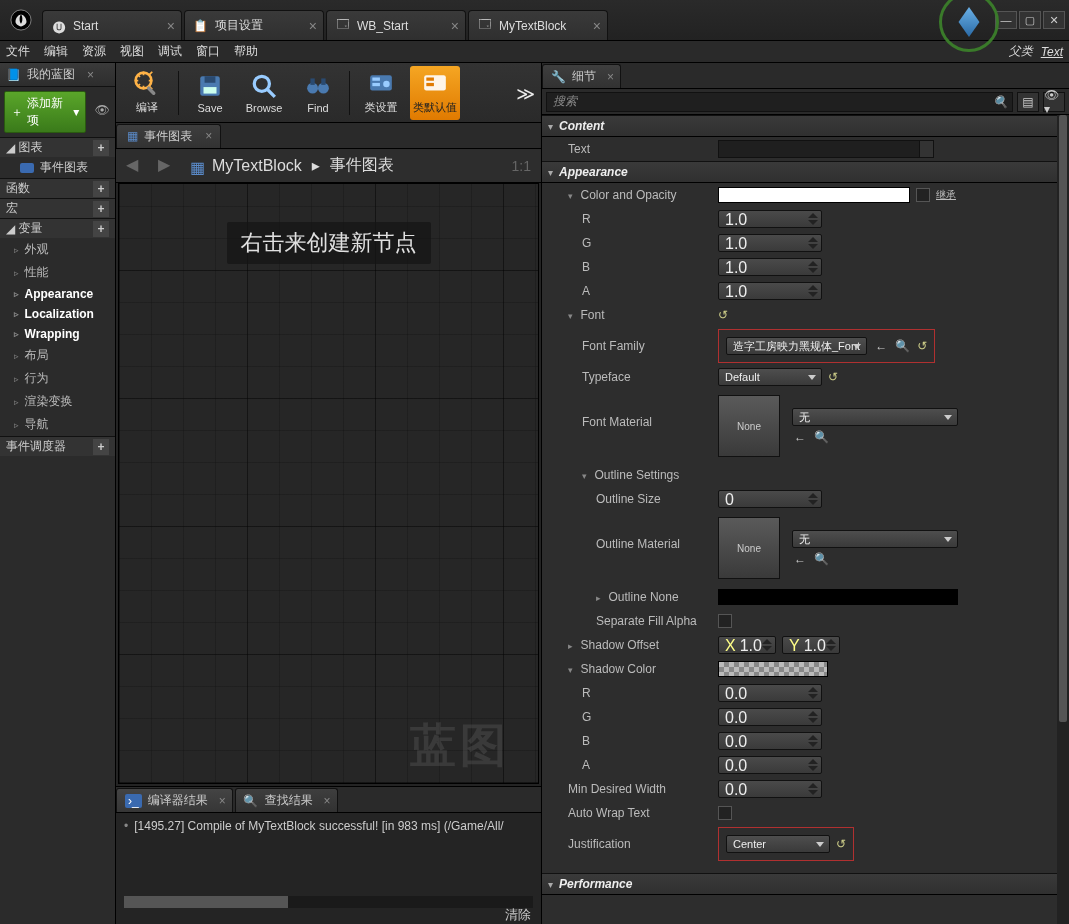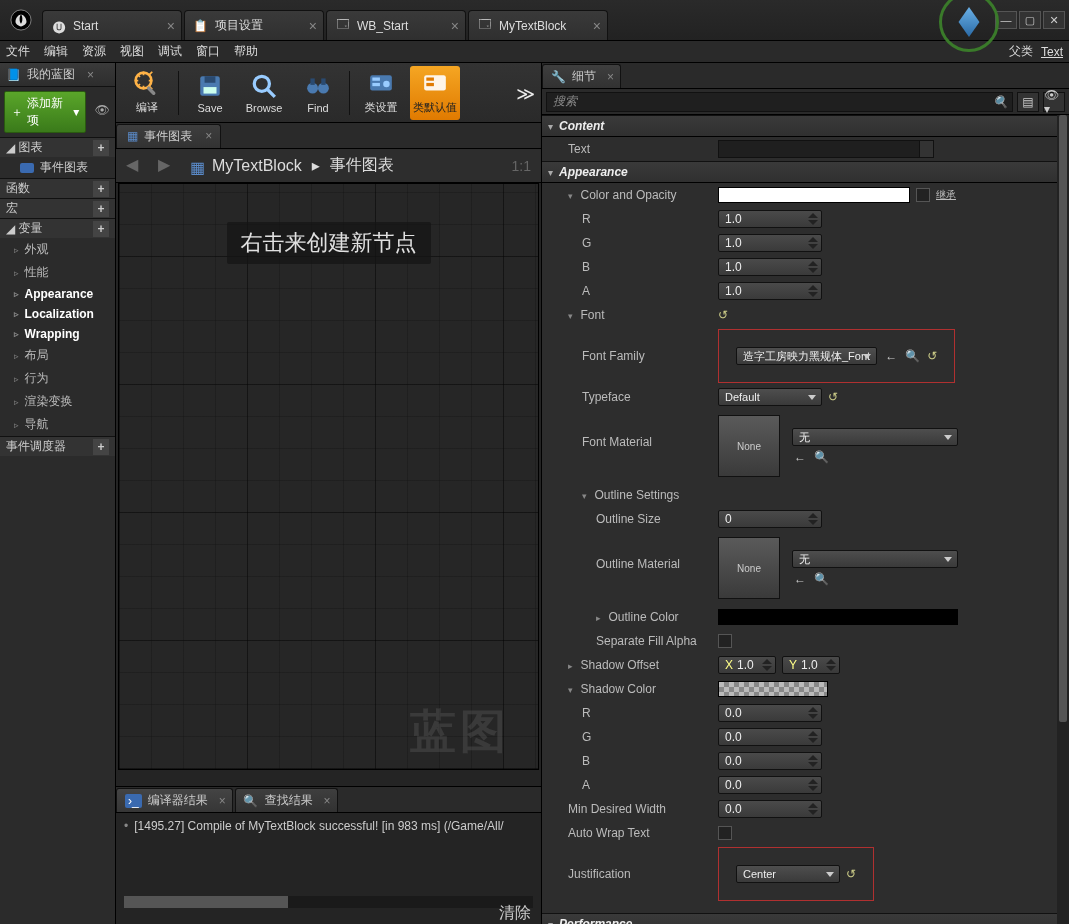--- a/index.html
+++ b/index.html
@@ -13,21 +13,21 @@
 .tab { background: linear-gradient(#3a3a3a,#2f2f2f); border: 1px solid #111; border-bottom: none; border-radius: 4px 4px 0 0; height: 30px; min-width: 140px; margin-right: 2px; display: flex; align-items: center; padding: 0 8px; color: #ddd; font-size: 12px; gap: 6px; position: relative; }
 .tab .tab-icon { width: 16px; height: 16px; display: inline-flex; align-items: center; justify-content: center; }
 .tab .close { position: absolute; right: 6px; color: #888; font-size: 14px; }
 .window-ctrls { display: flex; gap: 2px; margin-right: 4px; margin-left: auto; align-items: center; }
 .winbtn { width: 22px; height: 18px; border: 1px solid #555; background: #333; display: flex; align-items: center; justify-content: center; color: #ccc; font-size: 11px; }
 .green-ring { width: 60px; height: 60px; border-radius: 50%; border: 3px solid #3a7a2a; position: absolute; right: 70px; top: -8px; display: flex; align-items: center; justify-content: center; }
 .green-ring .cube { width: 18px; height: 18px; background: linear-gradient(135deg,#6ab0e6,#2a6aa6); transform: rotate(45deg) skew(10deg,10deg); }
 
 
 .menubar { height: 22px; background: #2a2a2a; display: flex; align-items: center; padding: 0 6px; gap: 14px; border-bottom: 1px solid #000; color: #ddd; font-size: 12px; }
-.menubar .right { margin-left: auto; display: flex; gap: 8px; align-items: center; }
+.menubar .right { margin-left: auto; display: flex; gap: 8px; align-items: center; font-style: italic; }
 .menubar .right u { text-decoration: underline; }
 
 
 .main { display: flex; height: calc(100% - 63px); }
 .leftcol { width: 116px; background: #2b2b2b; border-right: 1px solid #000; display: flex; flex-direction: column; }
 .panel-head { height: 24px; background: linear-gradient(#3a3a3a,#2d2d2d); border-bottom: 1px solid #111; display: flex; align-items: center; padding: 0 6px; gap: 6px; font-size: 12px; }
 .panel-head .x { margin-left: 6px; color: #888; }
 .add-new { background: linear-gradient(#5aa62a,#3a7a1a); color: #fff; border: 1px solid #2a5a10; border-radius: 2px; padding: 3px 6px; display: inline-flex; align-items: center; gap: 4px; margin: 4px; font-size: 12px; }
 .add-row { display: flex; align-items: center; }
 .eye { width: 18px; height: 18px; margin: 0 4px; color: #aaa; }
@@ -52,21 +52,21 @@
 
 .graphtab { height: 26px; background: #2a2a2a; display: flex; align-items: center; border-bottom: 1px solid #000; }
 .graphtab .gtab { background: linear-gradient(#3e3e3e,#323232); height: 24px; padding: 0 28px 0 10px; display: flex; align-items: center; gap: 6px; border-radius: 3px 3px 0 0; border: 1px solid #111; border-bottom: none; font-size: 12px; position: relative; }
 .graphtab .gtab .gx { position: absolute; right: 8px; color: #888; }
 .breadcrumb { height: 34px; background: #2d2d2d; display: flex; align-items: center; padding: 0 10px; gap: 10px; border-bottom: 1px solid #000; font-size: 16px; color: #ddd; }
 .navarr { width: 22px; height: 22px; color: #666; }
 .breadcrumb .crumb { display: flex; align-items: center; gap: 6px; }
 .breadcrumb .crumb .cicon { width: 16px; height: 16px; }
 .zoomtxt { margin-left: auto; color: #666; font-size: 14px; }
 
-.graph-canvas { flex: 1; position: relative; border: 1px solid #000; margin: 0 2px 16px 2px; background:
+.graph-canvas { flex: 1; position: relative; border: 1px solid #000; margin: 0 2px 2px 2px; background:
   linear-gradient(#2a2a2a,#2a2a2a),
   repeating-linear-gradient(0deg, #222 0, #222 1px, transparent 1px, transparent 32px),
   repeating-linear-gradient(90deg, #222 0, #222 1px, transparent 1px, transparent 32px);
 background-blend-mode: normal;
 background-color: #262626;
 background-image:
   repeating-linear-gradient(0deg, rgba(0,0,0,.35) 0 1px, transparent 1px 128px),
   repeating-linear-gradient(90deg, rgba(0,0,0,.35) 0 1px, transparent 1px 128px),
   repeating-linear-gradient(0deg, rgba(0,0,0,.18) 0 1px, transparent 1px 32px),
   repeating-linear-gradient(90deg, rgba(0,0,0,.18) 0 1px, transparent 1px 32px);
@@ -75,21 +75,21 @@
 .bp-water { position: absolute; right: 28px; bottom: 6px; font-size: 46px; color: rgba(120,120,120,.25); font-weight: bold; letter-spacing: 4px; }
 
 .bottom-tabs { height: 26px; background: #2a2a2a; display: flex; align-items: flex-end; border-top: 1px solid #000; }
 .bottom-tabs .btab { background: linear-gradient(#3e3e3e,#323232); height: 24px; padding: 0 24px 0 8px; display: flex; align-items: center; gap: 6px; border: 1px solid #111; border-bottom: none; border-radius: 3px 3px 0 0; margin-right: 2px; font-size: 12px; position: relative; }
 .bottom-tabs .btab.active { background: linear-gradient(#444,#363636); }
 .bottom-tabs .btab .bx { position: absolute; right: 6px; color: #888; }
 .log { height: 112px; background: #242424; border-top: 1px solid #000; padding: 6px 8px; font-size: 12px; color: #ccc; position: relative; overflow: hidden; }
 .log .bullet { color: #888; margin-right: 6px; }
 .log .hscroll { position: absolute; bottom: 16px; left: 8px; right: 8px; height: 12px; background: #1a1a1a; }
 .log .hscroll .thumb { position: absolute; left: 0; top: 0; height: 100%; width: 40%; background: #555; }
-.log .clear { position: absolute; right: 10px; bottom: 0px; font-size: 16px; color: #ccc; }
+.log .clear { position: absolute; right: 10px; bottom: 0px; font-size: 13px; color: #ccc; }
 
 
 .rightcol { flex: 1; background: #2d2d2d; display: flex; flex-direction: column; min-width: 0; position: relative; }
 .detail-tabs { height: 26px; background: #2a2a2a; display: flex; align-items: flex-end; border-bottom: 1px solid #000; }
 .detail-tabs .dtab { background: linear-gradient(#3e3e3e,#323232); height: 24px; padding: 0 24px 0 8px; display: flex; align-items: center; gap: 6px; border: 1px solid #111; border-bottom: none; border-radius: 3px 3px 0 0; font-size: 12px; position: relative; }
 .detail-tabs .dtab .dx { position: absolute; right: 6px; color: #888; }
 .searchrow { height: 26px; background: #2a2a2a; display: flex; align-items: center; padding: 0 4px; gap: 4px; border-bottom: 1px solid #000; }
 .searchbox { flex: 1; height: 20px; background: #1f1f1f; border: 1px solid #111; display: flex; align-items: center; padding: 0 6px; color: #888; font-style: italic; position: relative; }
 .searchbox .mag { position: absolute; right: 4px; top: 2px; }
 .iconbtn { width: 22px; height: 20px; background: #333; border: 1px solid #111; display: flex; align-items: center; justify-content: center; }
@@ -99,21 +99,21 @@
 
 .prop-row { display: flex; align-items: center; min-height: 24px; padding: 2px 6px; }
 .prop-label { width: 170px; color: #bbb; font-size: 12px; display: flex; align-items: center; gap: 4px; padding-left: 8px; }
 .prop-label.l1 { padding-left: 20px; }
 .prop-label.l2 { padding-left: 34px; }
 .prop-label.l3 { padding-left: 48px; }
 .prop-label .disc::before { content: "▾"; font-size: 9px; color: #888; margin-right: 4px; }
 .prop-label .discr::before { content: "▸"; font-size: 9px; color: #888; margin-right: 4px; }
 .prop-val { flex: 1; display: flex; align-items: center; gap: 6px; }
 
-.spin { width: 104px; height: 18px; background: linear-gradient(#4a4a4a,#3a3a3a); border: 1px solid #111; border-radius: 2px; display: flex; align-items: center; padding: 0 6px; color: #eee; font-size: 12px; position: relative; }
+.spin { width: 104px; height: 18px; background: linear-gradient(#4a4a4a,#3a3a3a); border: 1px solid #111; border-radius: 2px; display: flex; align-items: flex-start; padding: 0 6px; color: #eee; font-size: 16px; position: relative; }
 .spin .handle { position: absolute; right: 3px; top: 2px; width: 10px; height: 12px; }
 .spin .handle::before { content: ""; position: absolute; left: 0; top: 0; border-left: 5px solid transparent; border-right: 5px solid transparent; border-bottom: 5px solid #222; }
 .spin .handle::after { content: ""; position: absolute; left: 0; bottom: 0; border-left: 5px solid transparent; border-right: 5px solid transparent; border-top: 5px solid #222; }
 
 .spin.half { width: 58px; }
 .spin .pref { color: #ff8; margin-right: 4px; }
 .colorbar { width: 192px; height: 16px; background: #fff; border: 1px solid #000; }
 .checkbox { width: 14px; height: 14px; background: #222; border: 1px solid #555; }
 .checker { width: 110px; height: 16px; border: 1px solid #000;
   background-image: linear-gradient(45deg,#888 25%,transparent 25%,transparent 75%,#888 75%),
@@ -128,21 +128,21 @@
 
 .textfield { width: 216px; height: 18px; background: #1f1f1f; border: 1px solid #111; }
 .textfield .fd { width: 14px; background: #333; height: 100%; float: right; border-left: 1px solid #111; }
 
 .reset-ic { color: #cc8; font-size: 12px; }
 .small-ic { color: #ccc; font-size: 12px; width: 16px; text-align: center; }
 
 .thumbbox { width: 62px; height: 62px; background: linear-gradient(#5a5a5a,#3a3a3a); border: 1px solid #111; display: flex; align-items: center; justify-content: center; color: #ccc; font-size: 10px; margin-right: 6px; }
 .thumbctrls { display: flex; flex-direction: column; gap: 4px; }
 .thumbctrls .row { display: flex; gap: 6px; align-items: center; }
-.redwrap { padding: 17px; border: 1px solid #b03030; display: inline-flex; gap: 6px; align-items: center; }
+.redwrap { padding: 7px; border: 1px solid #b03030; display: inline-flex; gap: 6px; align-items: center; }
 
 .scrollbar { position: absolute; right: 0; top: 52px; bottom: 0; width: 12px; background: #222; }
 .scrollbar .sthumb { position: absolute; left: 2px; right: 2px; top: 0; height: 75%; background: #555; border-radius: 2px; }
 
 .detail-body { overflow: hidden; position: relative; flex: 1; }
 .inherit-lbl { color: #bbb; font-size: 10px; text-decoration: underline; }
 </style>
 </head>
 <body>
 
@@ -549,21 +549,21 @@
             <div class="row">
               <span class="small-ic">←</span>
               <span class="small-ic">🔍</span>
             </div>
           </div>
         </div>
       </div>
       <div class="prop-row">
         <div class="prop-label l3">
             <span class="discr"></span>
-            <span>Outline Color</span>
+            <span>Outline None</span>
           </div>
         <div class="prop-val">
             <div class="blackbar"></div>
           </div>
       </div>
       <div class="prop-row">
         <div class="prop-label l3">Separate Fill Alpha</div>
         <div class="prop-val">
             <div class="checkbox"></div>
           </div>

